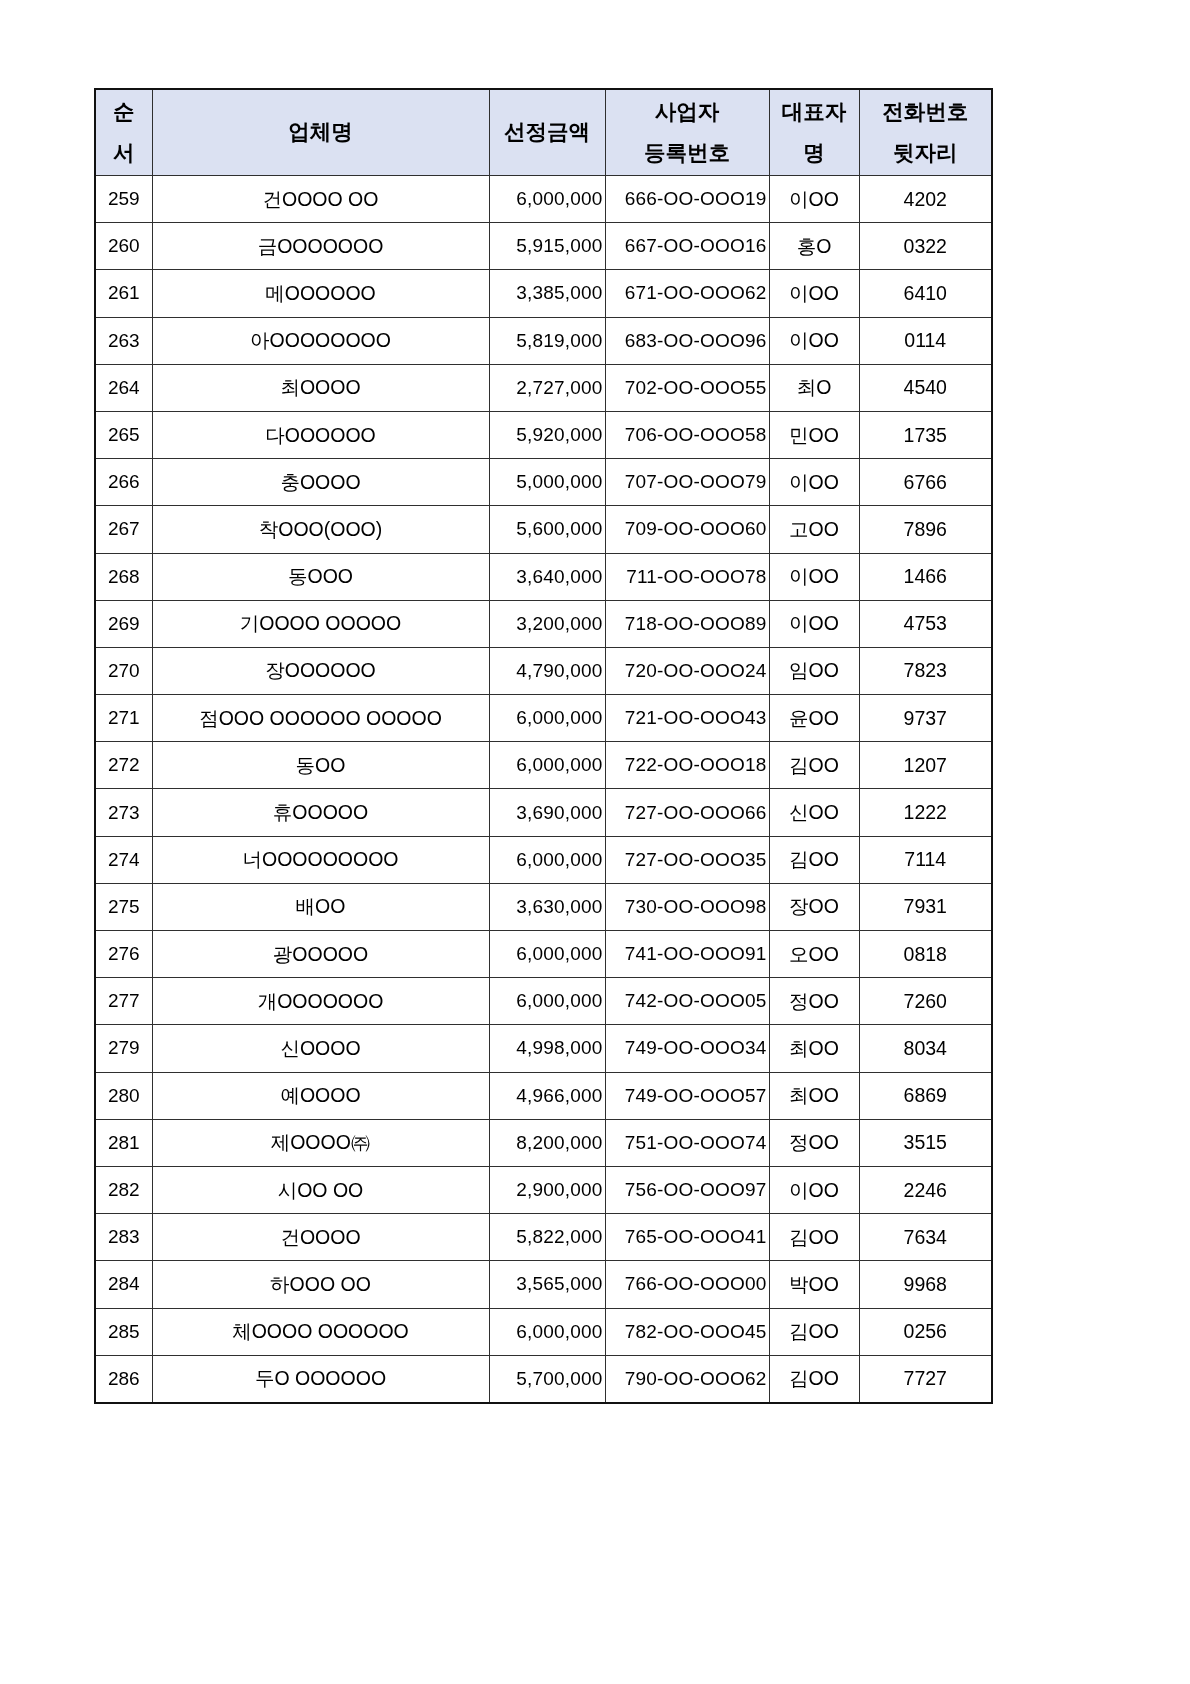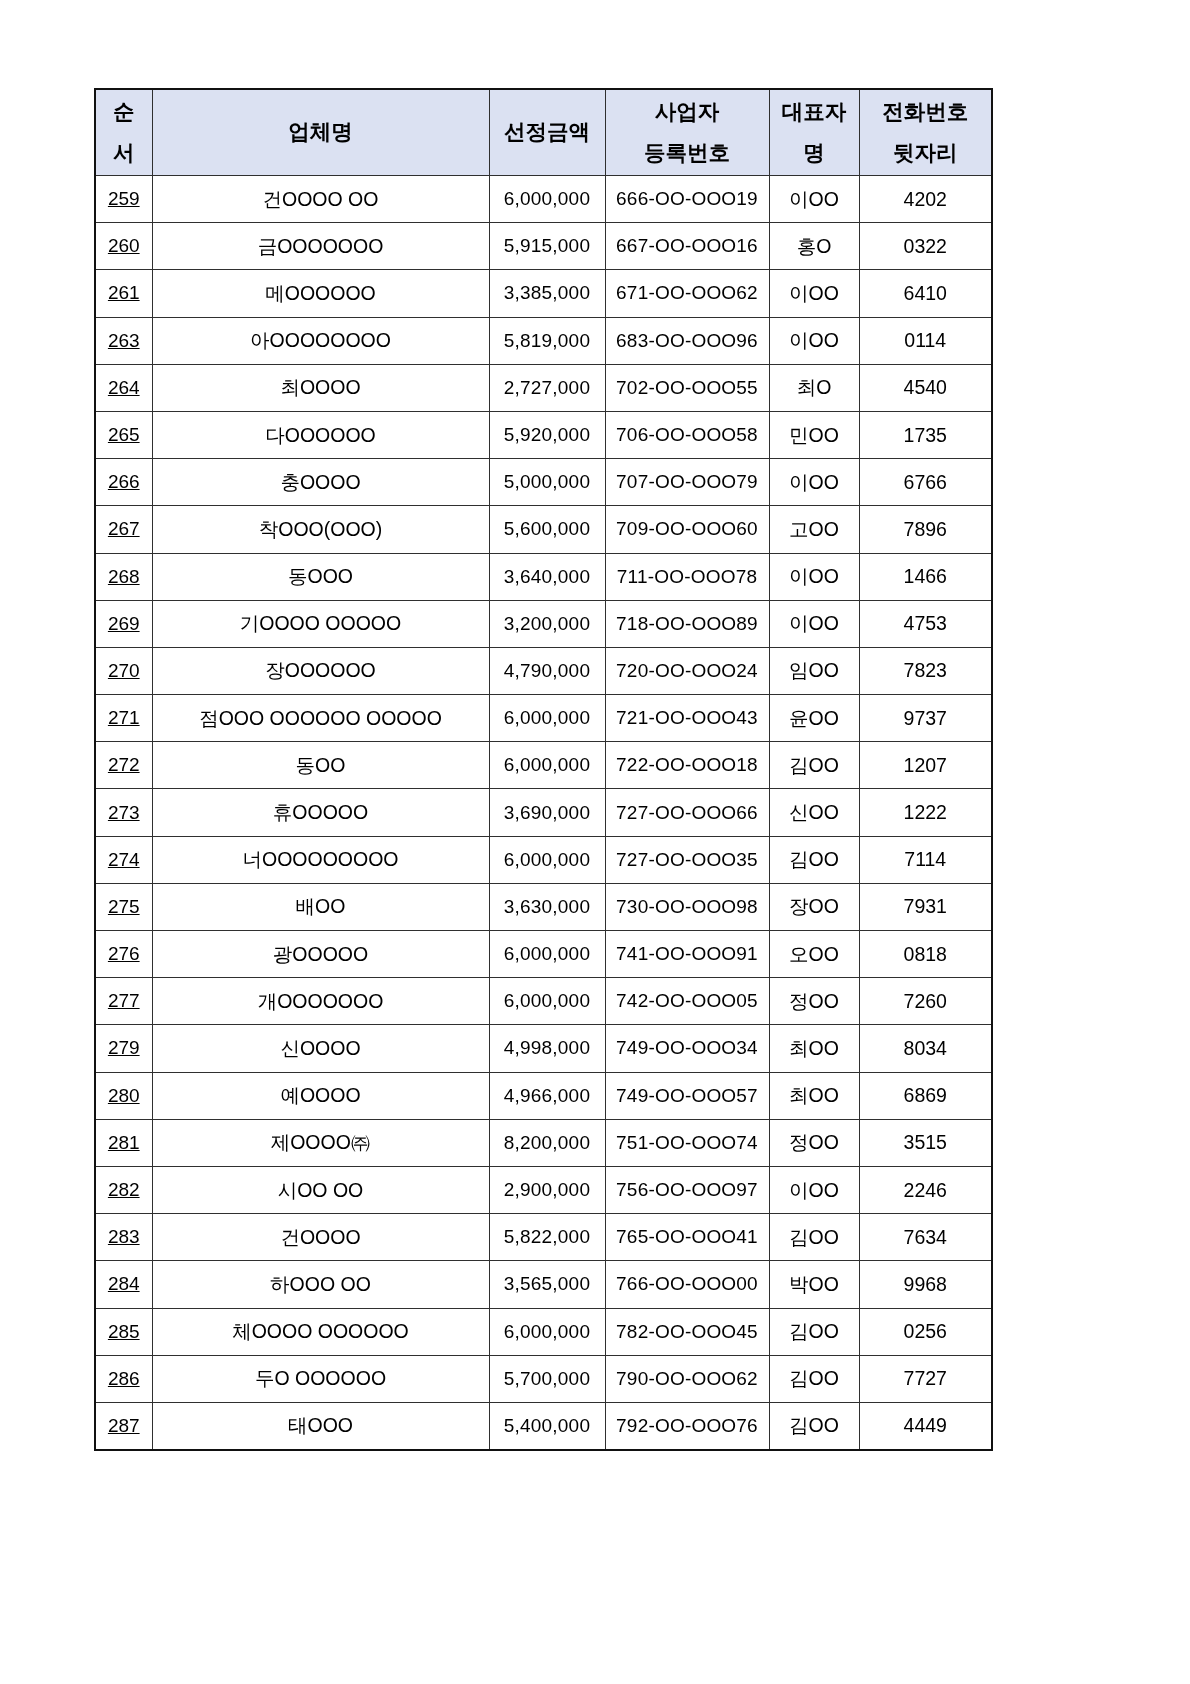--- a/index.html
+++ b/index.html
@@ -45,24 +45,24 @@
   .company-table tbody td {
     height: 46.2px;
     font-size: 19.5px;
     font-weight: normal;
     background: #ffffff;
   }
   .company-table td.cell-amount,
   .company-table td.cell-bizno {
     font-size: 19px;
     letter-spacing: 0.2px;
+    text-align: right;
   }
   .company-table td.cell-order {
     font-size: 19px;
-    text-decoration: underline;
   }
 </style>
 </head>
 <body>
 
 <div class="page">
   <table class="company-table">
     <colgroup>
       <col style="width:57px">
       <col style="width:337px">
@@ -287,23 +287,15 @@
     <td class="cell-phone">0256</td>
   </tr>
         <tr>
     <td class="cell-order">286</td>
     <td class="cell-company">두O OOOOOO</td>
     <td class="cell-amount">5,700,000</td>
     <td class="cell-bizno">790-OO-OOO62</td>
     <td class="cell-ceo">김OO</td>
     <td class="cell-phone">7727</td>
   </tr>
-        <tr>
-    <td class="cell-order">287</td>
-    <td class="cell-company">태OOO</td>
-    <td class="cell-amount">5,400,000</td>
-    <td class="cell-bizno">792-OO-OOO76</td>
-    <td class="cell-ceo">김OO</td>
-    <td class="cell-phone">4449</td>
-  </tr>
       </tbody>
   </table>
 </div>
 
 </body></html>

